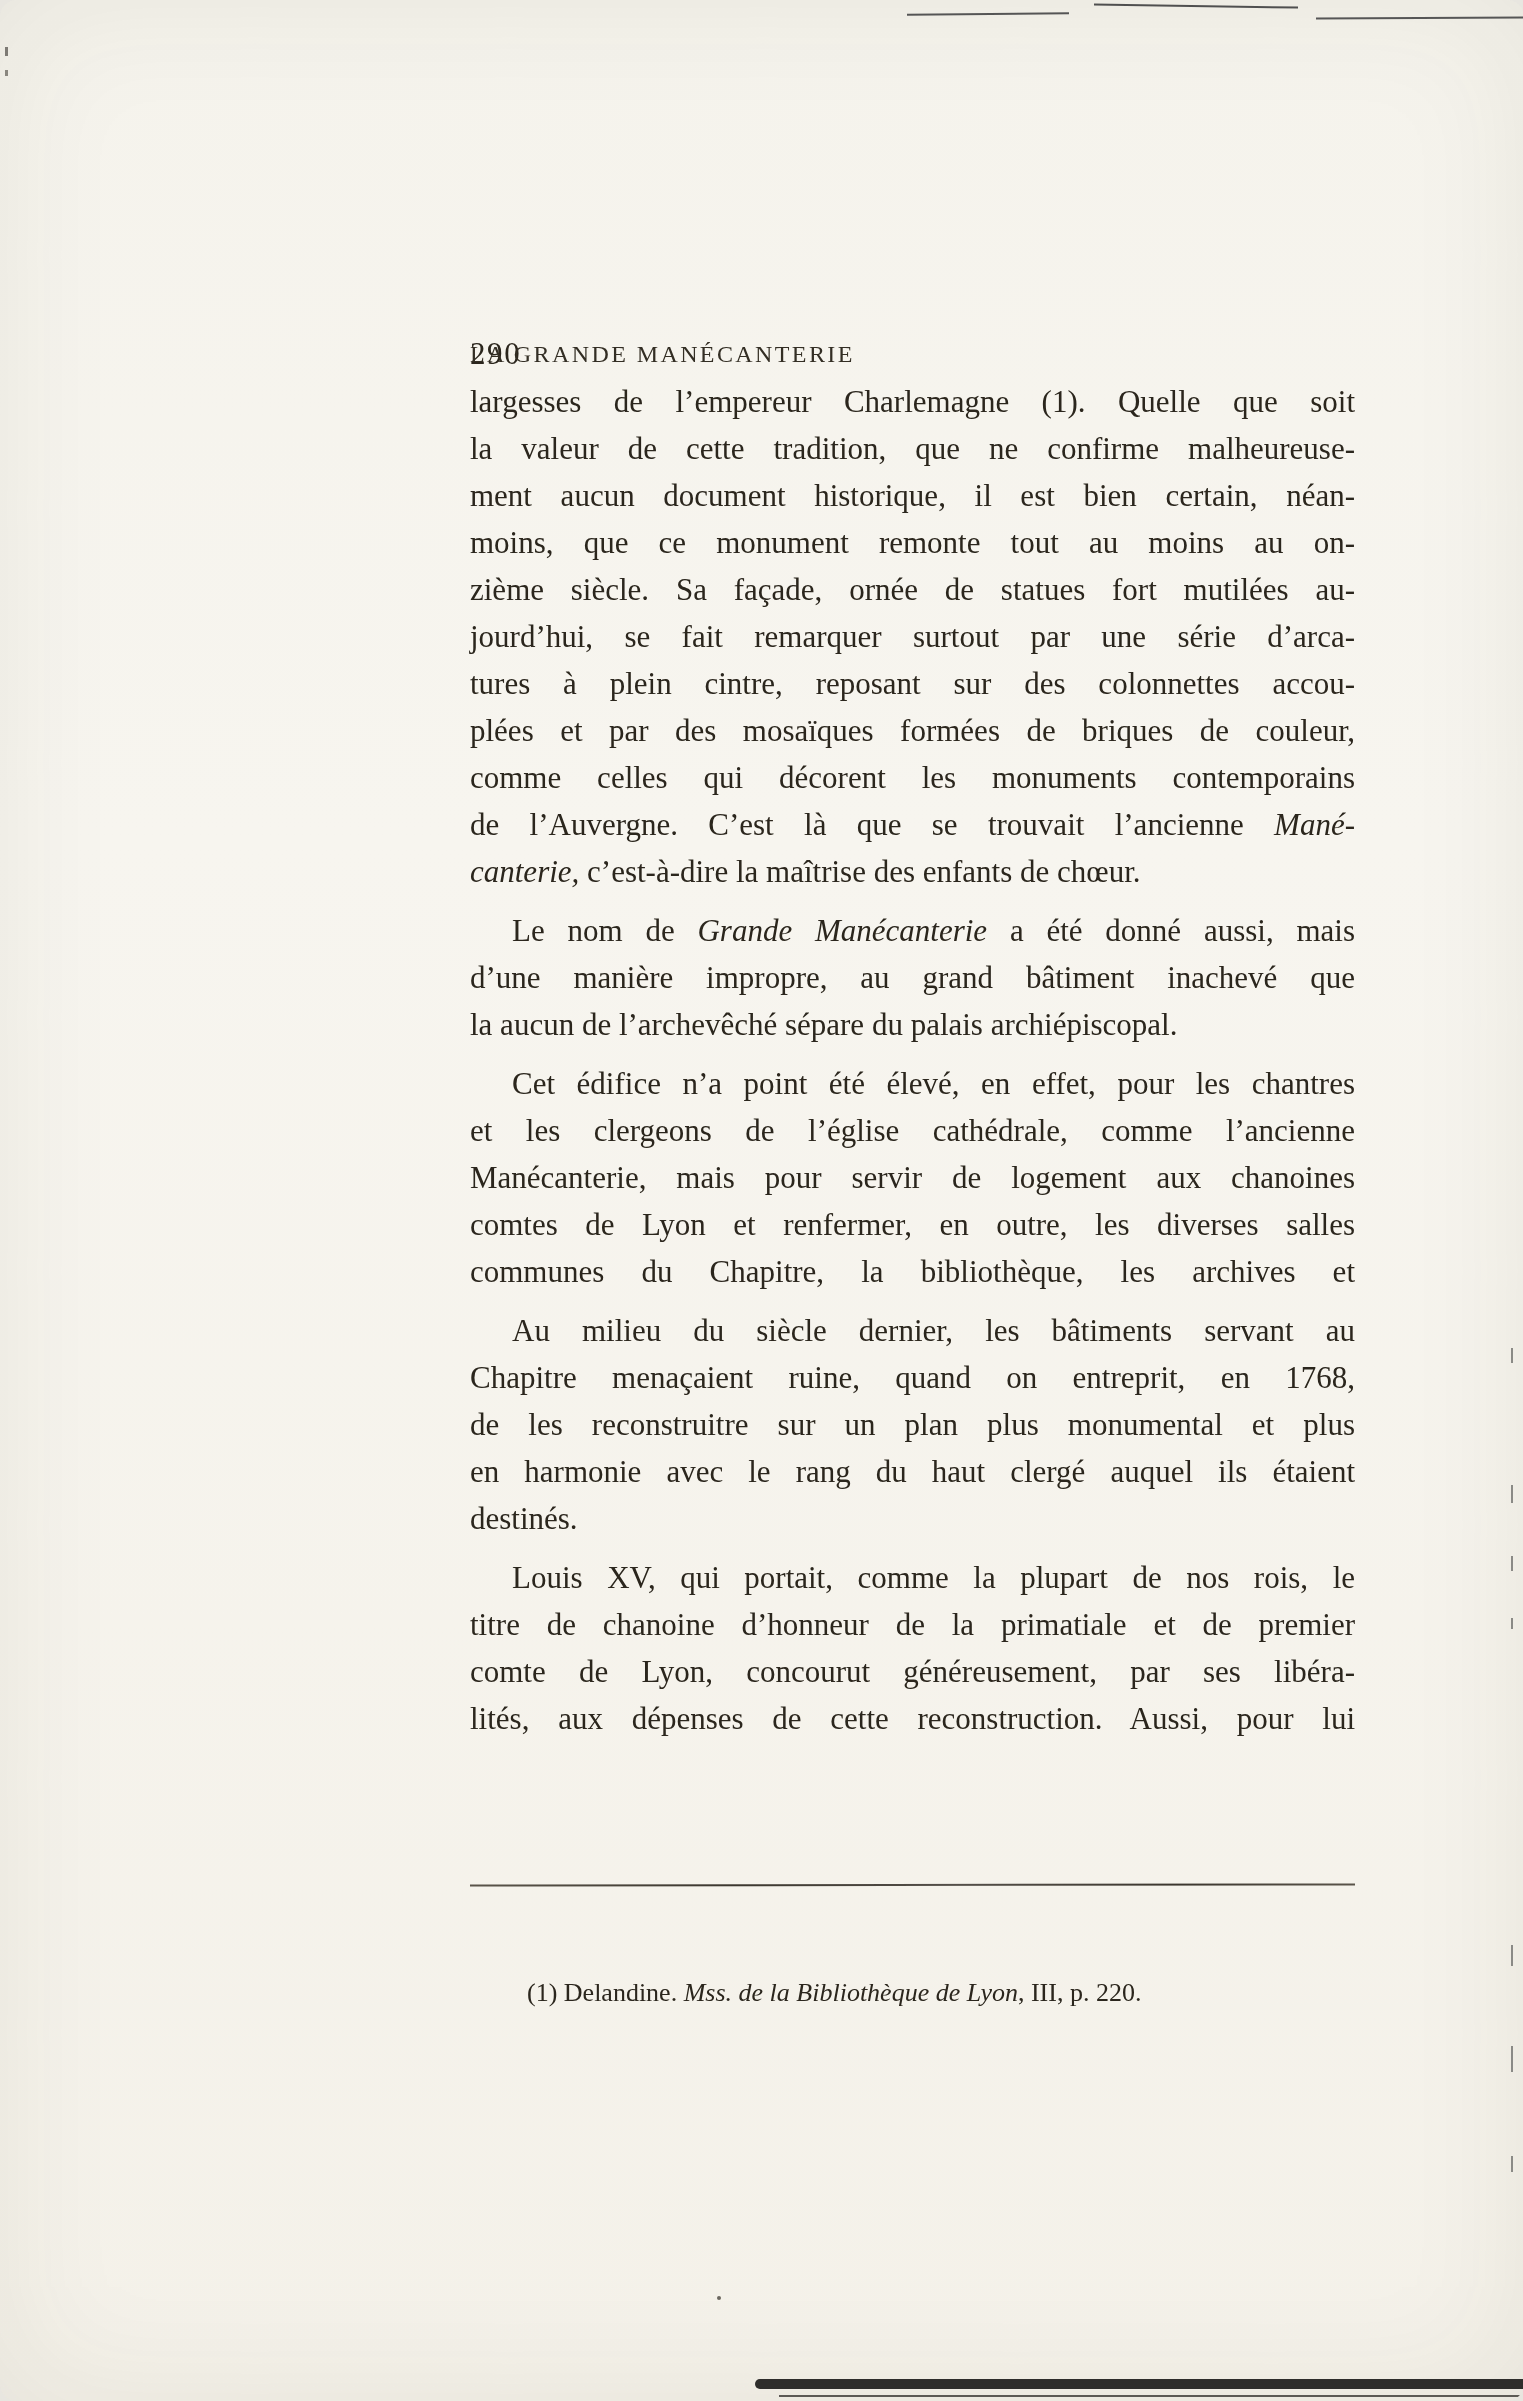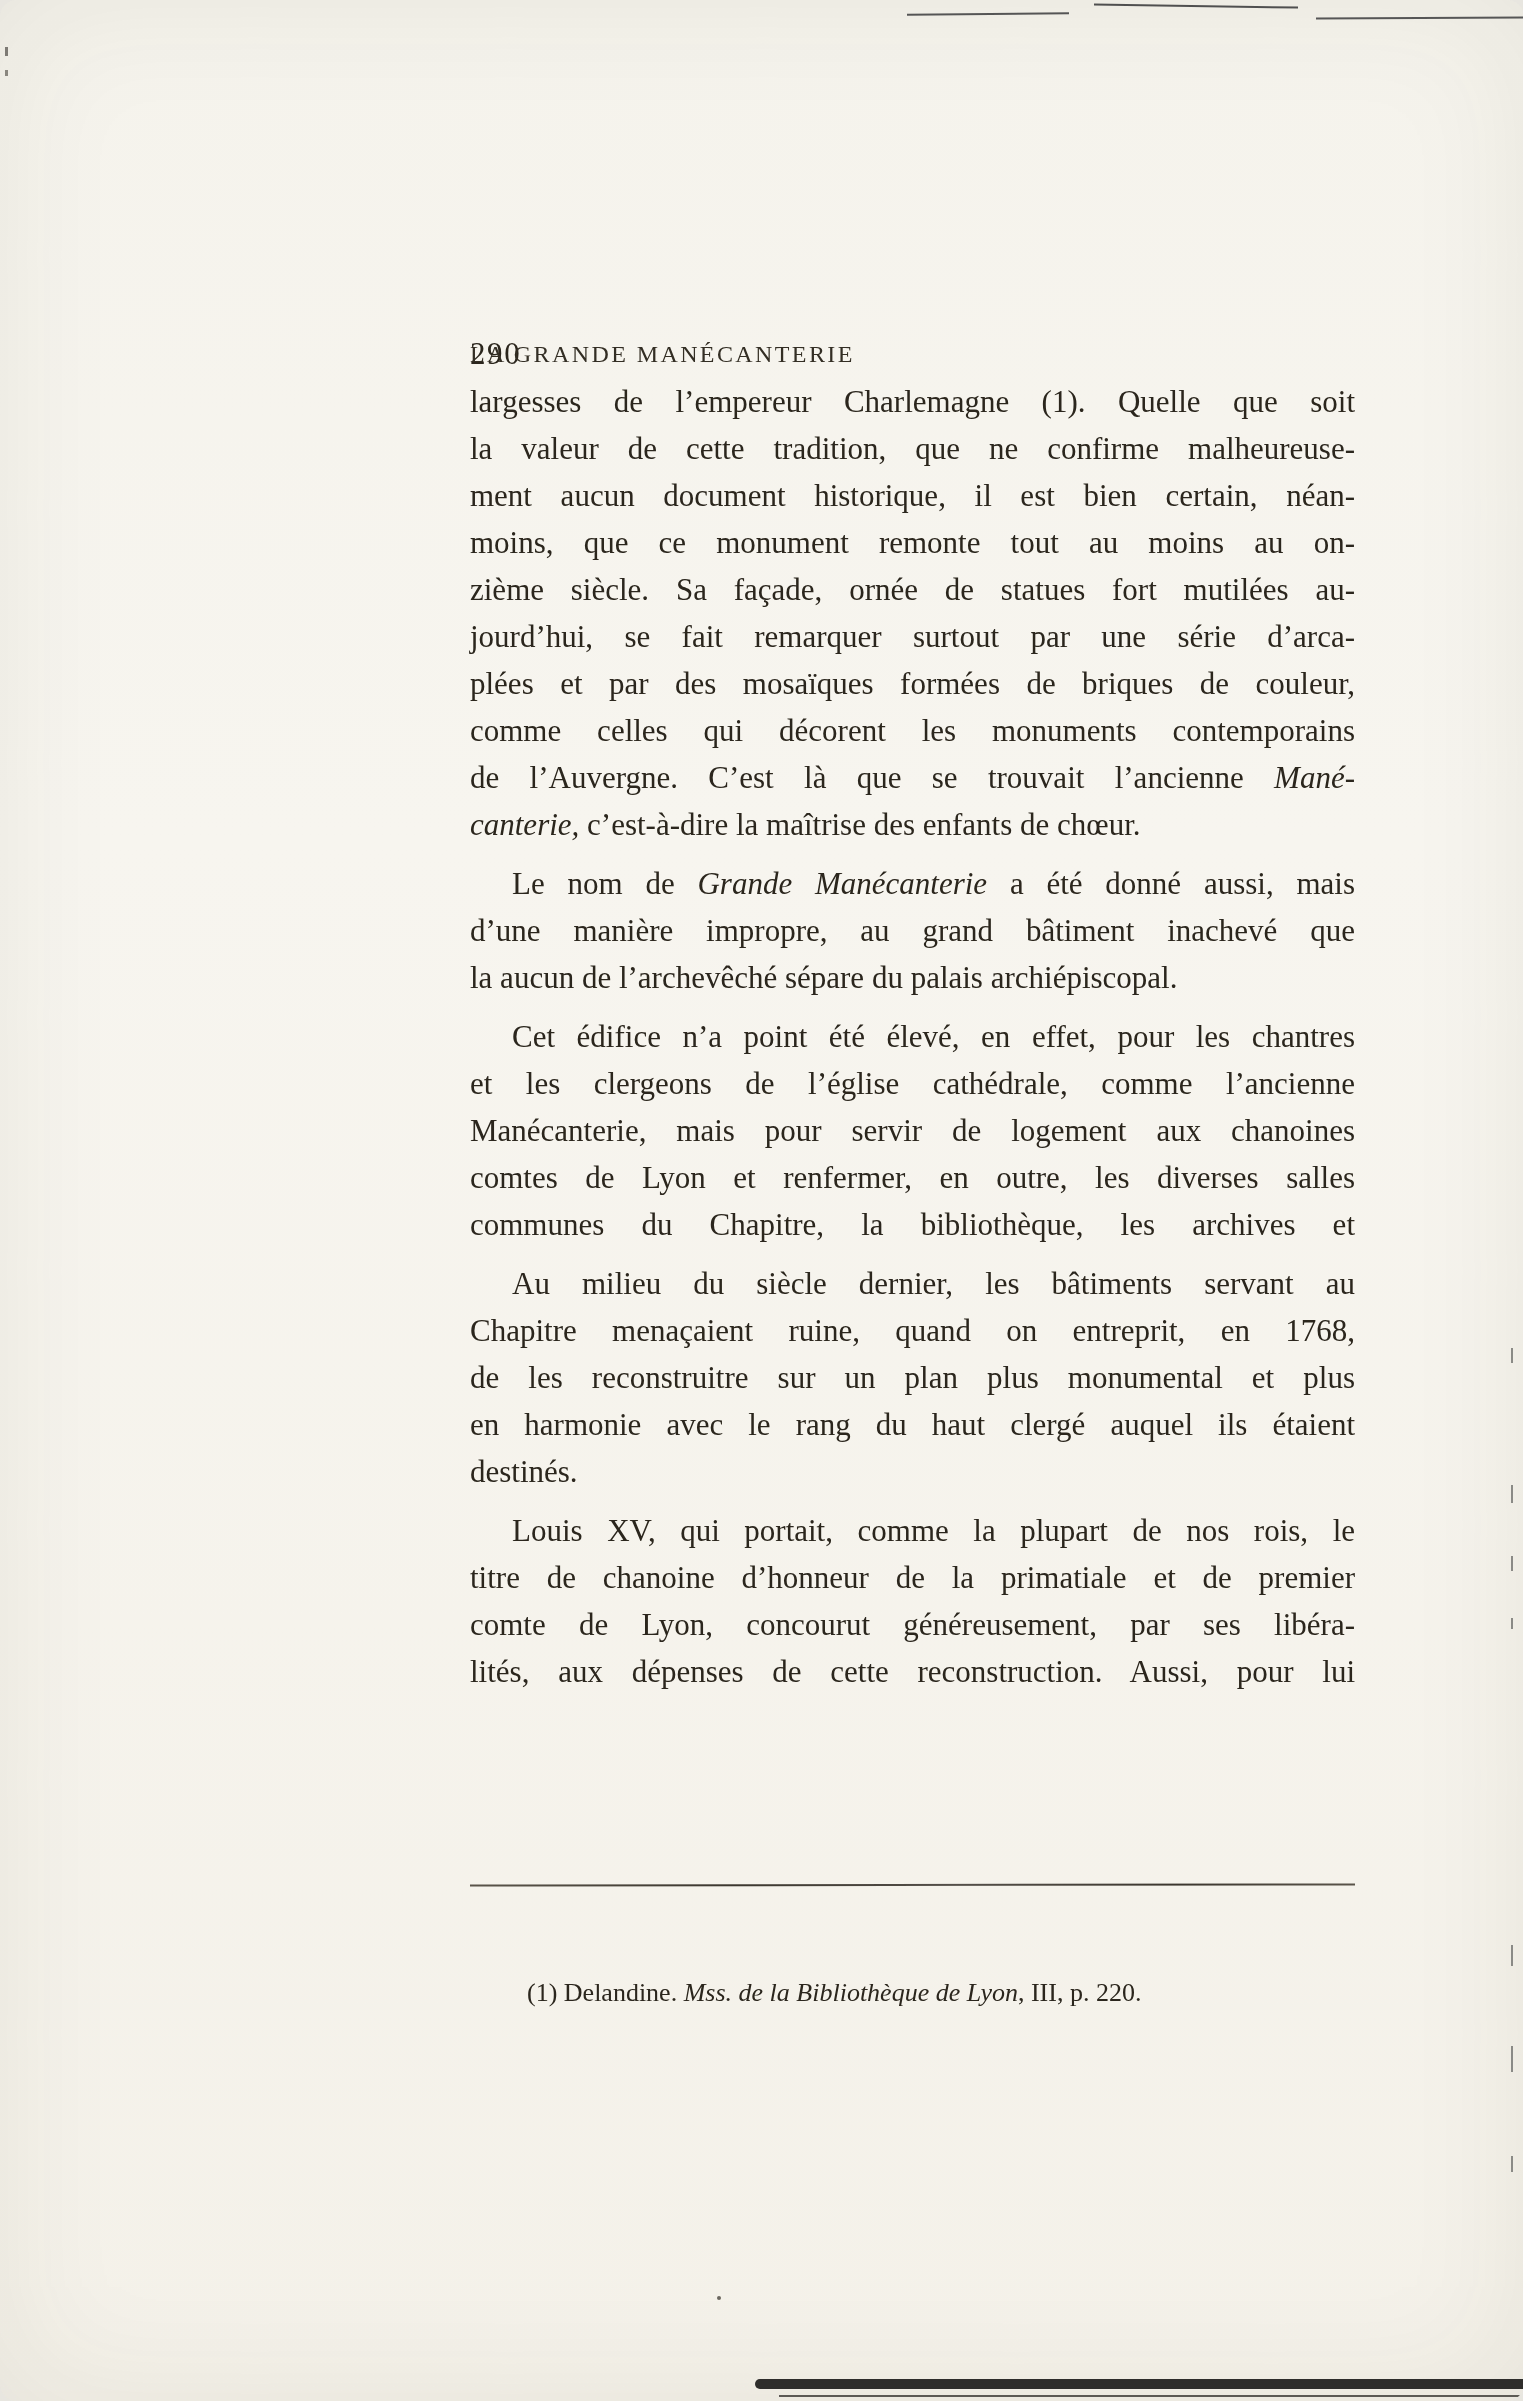--- a/index.html
+++ b/index.html
@@ -140,20 +140,21 @@
   </div>
 
   <div class="text-block">
       <div class="paragraph">
         <div class="text-line"><span>largesses de l’empereur Charlemagne (1). Quelle que soit</span></div>
         <div class="text-line"><span>la valeur de cette tradition, que ne confirme malheureuse-</span></div>
         <div class="text-line"><span>ment aucun document historique, il est bien certain, néan-</span></div>
         <div class="text-line"><span>moins, que ce monument remonte tout au moins au on-</span></div>
         <div class="text-line"><span>zième siècle. Sa façade, ornée de statues fort mutilées au-</span></div>
         <div class="text-line"><span>jourd’hui, se fait remarquer surtout par une série d’arca-</span></div>
+        <div class="text-line"><span>tures à plein cintre, reposant sur des colonnettes accou-</span></div>
         <div class="text-line"><span>plées et par des mosaïques formées de briques de couleur,</span></div>
         <div class="text-line"><span>comme celles qui décorent les monuments contemporains</span></div>
         <div class="text-line"><span>de l’Auvergne. C’est là que se trouvait l’ancienne </span><span class="it">Mané-</span></div>
         <div class="text-line last"><span class="it">canterie,</span><span> c’est-à-dire la maîtrise des enfants de chœur.</span></div>
       </div>
       <div class="paragraph">
         <div class="text-line indent"><span>Le nom de </span><span class="it">Grande Manécanterie</span><span> a été donné aussi, mais</span></div>
         <div class="text-line"><span>d’une manière impropre, au grand bâtiment inachevé que</span></div>
         <div class="text-line last"><span>la aucun de l’archevêché sépare du palais archiépiscopal.</span></div>
       </div>

